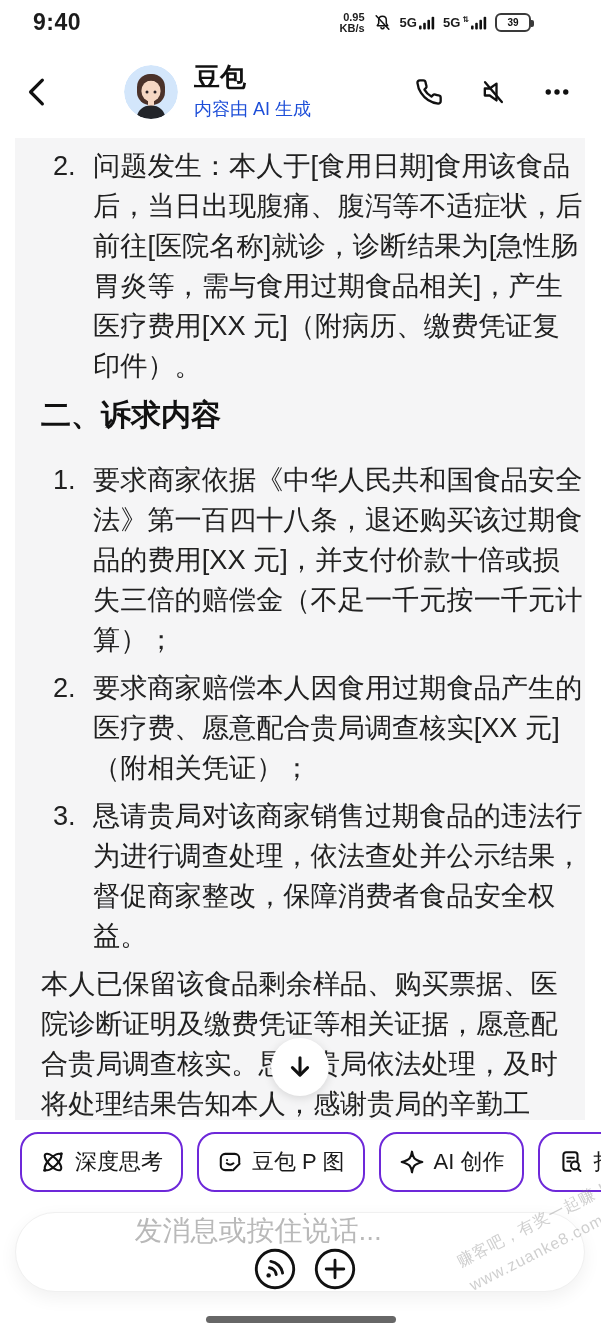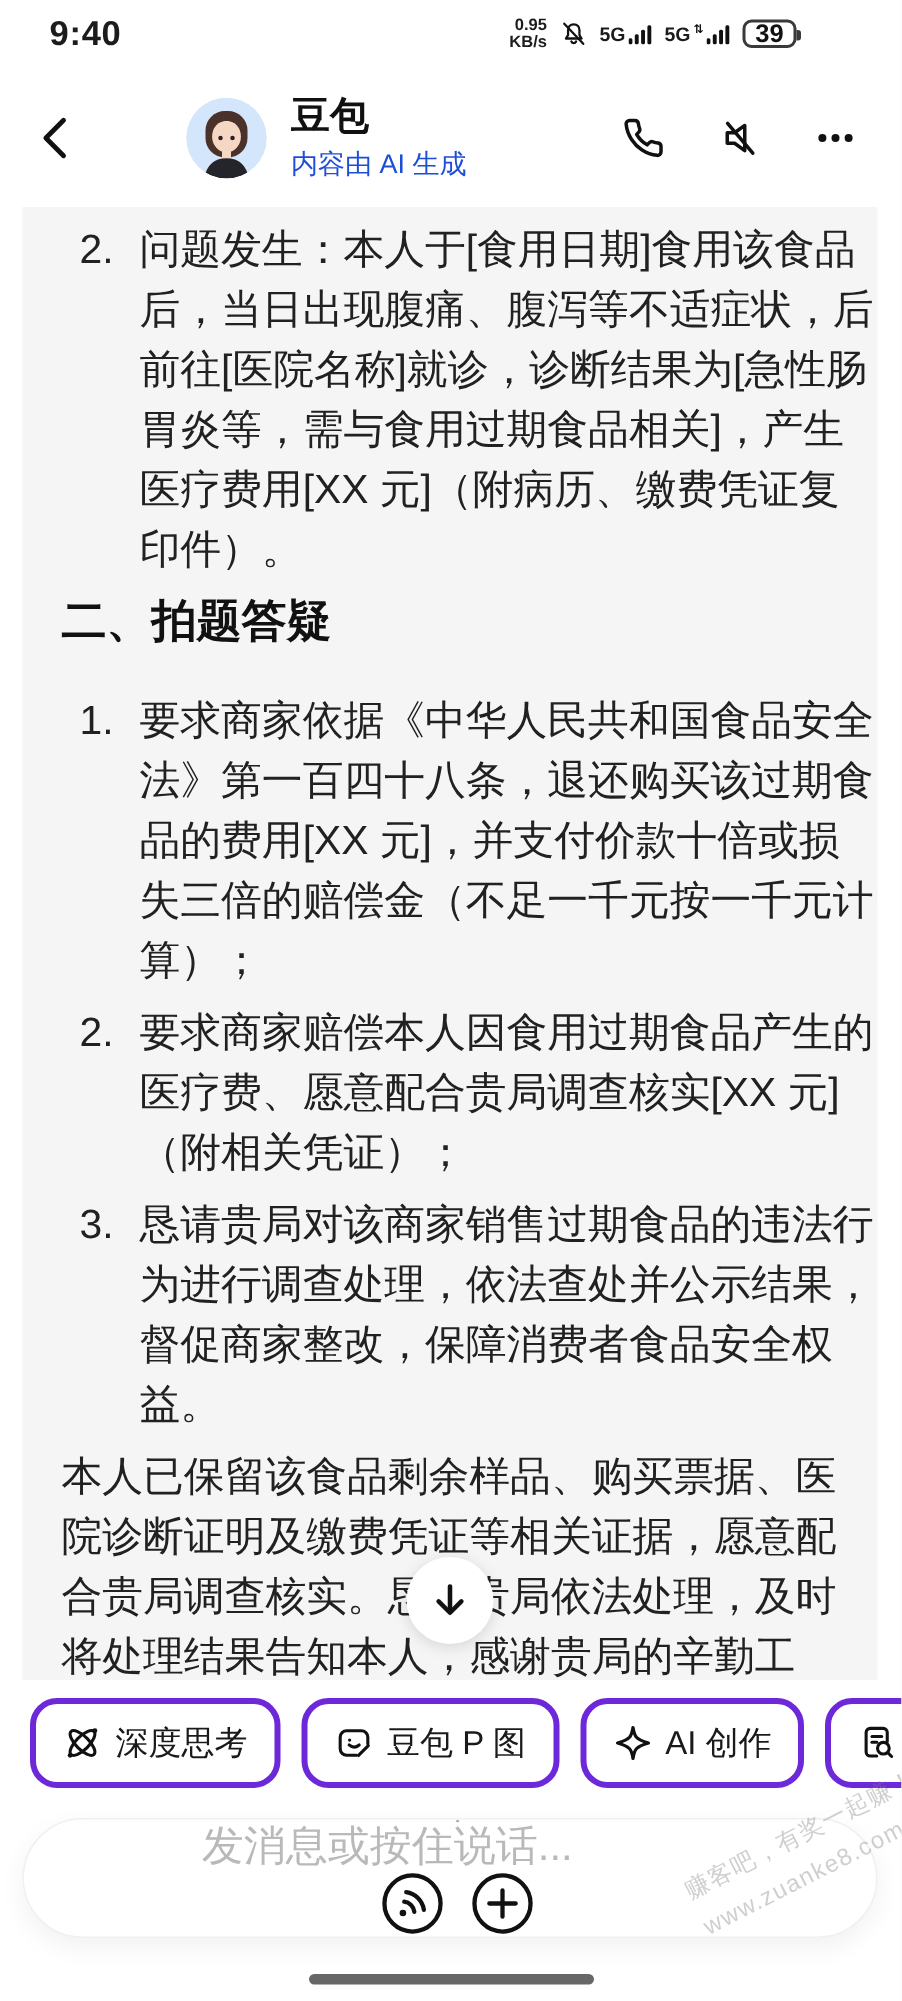--- a/index.html
+++ b/index.html
@@ -24,21 +24,21 @@
   .net .g{ font-size:13px; font-weight:700; line-height:13px; margin-bottom:1px; }
   .net .arr{ font-size:8px; font-weight:700; line-height:8px; margin-bottom:1px; color:#111; }
   .battery{
     position:relative; width:36px; height:19px; border:2px solid #3a3a3a;
     border-radius:6px; display:flex; align-items:center; justify-content:center;
   }
   .battery::after{
     content:""; position:absolute; right:-5px; top:5px; width:3px; height:7px;
     background:#3a3a3a; border-radius:0 2px 2px 0;
   }
-  .battery span{ font-size:17px; font-weight:700; color:#111; }
+  .battery span{ font-size:10px; font-weight:700; color:#111; }
 
   
   .chat-header{
     position:absolute; top:45px; left:0; width:601px; height:93px;
     display:flex; align-items:center; padding:0 24px;
   }
   .back-btn{ width:40px; height:40px; display:flex; align-items:center; }
   .avatar{
     width:54px; height:54px; border-radius:50%; overflow:hidden; margin-left:60px;
     flex:none;
@@ -69,21 +69,21 @@
     border-radius:50%; background:#ffffff; box-shadow:0 2px 10px rgba(0,0,0,.13);
     display:flex; align-items:center; justify-content:center;
   }
 
   
   .chips-row{
     position:absolute; top:1132px; left:0; width:601px; height:60px;
     display:flex; gap:14px; padding-left:20px; overflow:hidden;
   }
   .chip{
-    flex:none; height:60px; border:4px solid #6d28d9; border-radius:18px;
+    flex:none; height:60px; border:2px solid #6d28d9; border-radius:18px;
     background:#fff; display:flex; align-items:center; gap:9px;
     padding:0 18px; white-space:nowrap;
   }
   .chip-label{ font-size:22px; color:#1a1a1a; font-weight:500; }
   .c-icon{ width:26px; height:26px; flex:none; }
 
   
   .input-pill{
     position:absolute; left:15px; top:1212px; width:570px; height:80px;
     background:#fff; border:1px solid #f0f0f0; border-radius:40px;
@@ -205,21 +205,21 @@
     </div>
   </div>
 </div>
 
 <div class="bubble">
   <div class="doc-li">
     <span class="num">2.</span>
     <span class="li-text">问题发生：本人于[食用日期]食用该食品后，当日出现腹痛、腹泻等不适症状，后前往[医院名称]就诊，诊断结果为[急性肠胃炎等，需与食用过期食品相关]，产生医疗费用[XX 元]（附病历、缴费凭证复印件）。</span>
   </div>
 
-  <div class="doc-heading">二、拍题答疑</div>
+  <div class="doc-heading">二、诉求内容</div>
 
   <div class="doc-li demand-li">
     <span class="num">1.</span>
     <span class="li-text">要求商家依据《中华人民共和国食品安全法》第一百四十八条，退还购买该过期食品的费用[XX 元]，并支付价款十倍或损失三倍的赔偿金（不足一千元按一千元计算）；</span>
   </div>
   <div class="doc-li demand-li">
     <span class="num">2.</span>
     <span class="li-text">要求商家赔偿本人因食用过期食品产生的医疗费、愿意配合贵局调查核实[XX 元]（附相关凭证）；</span>
   </div>
   <div class="doc-li demand-li">

